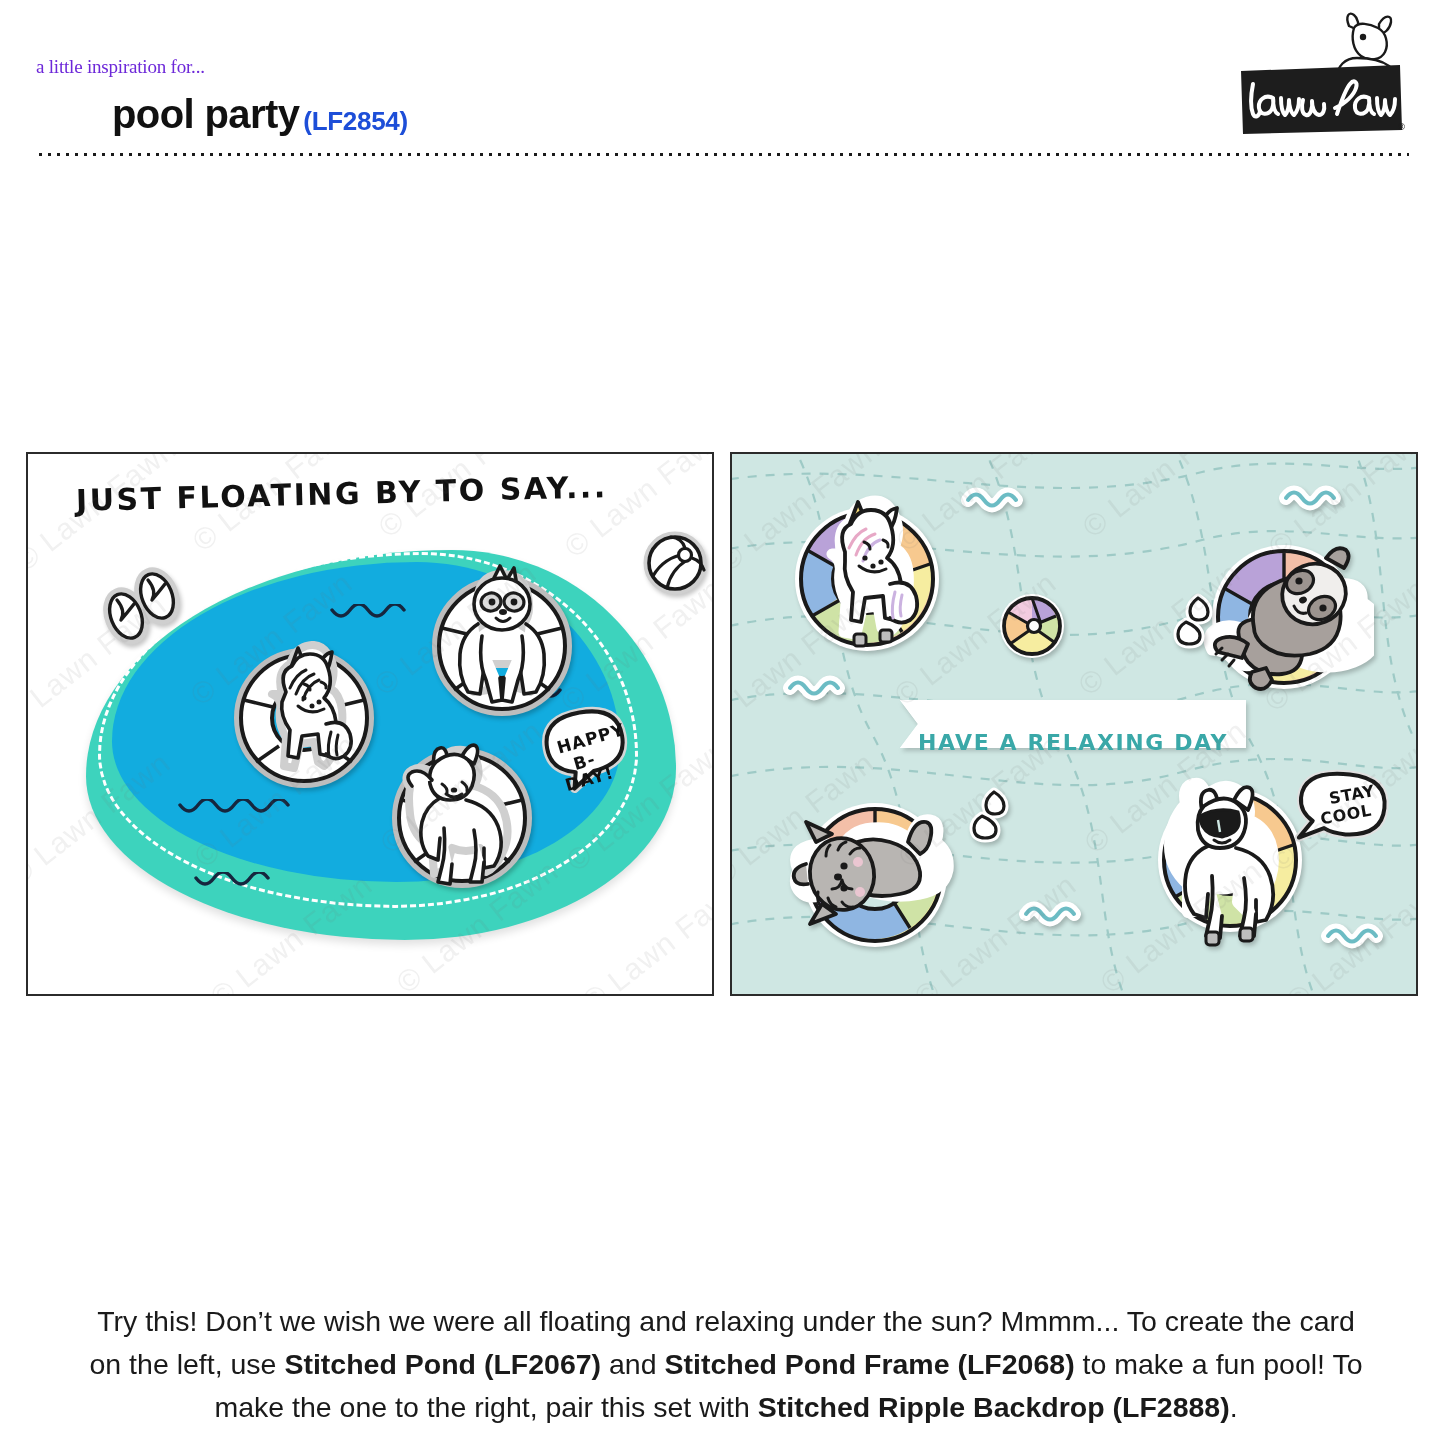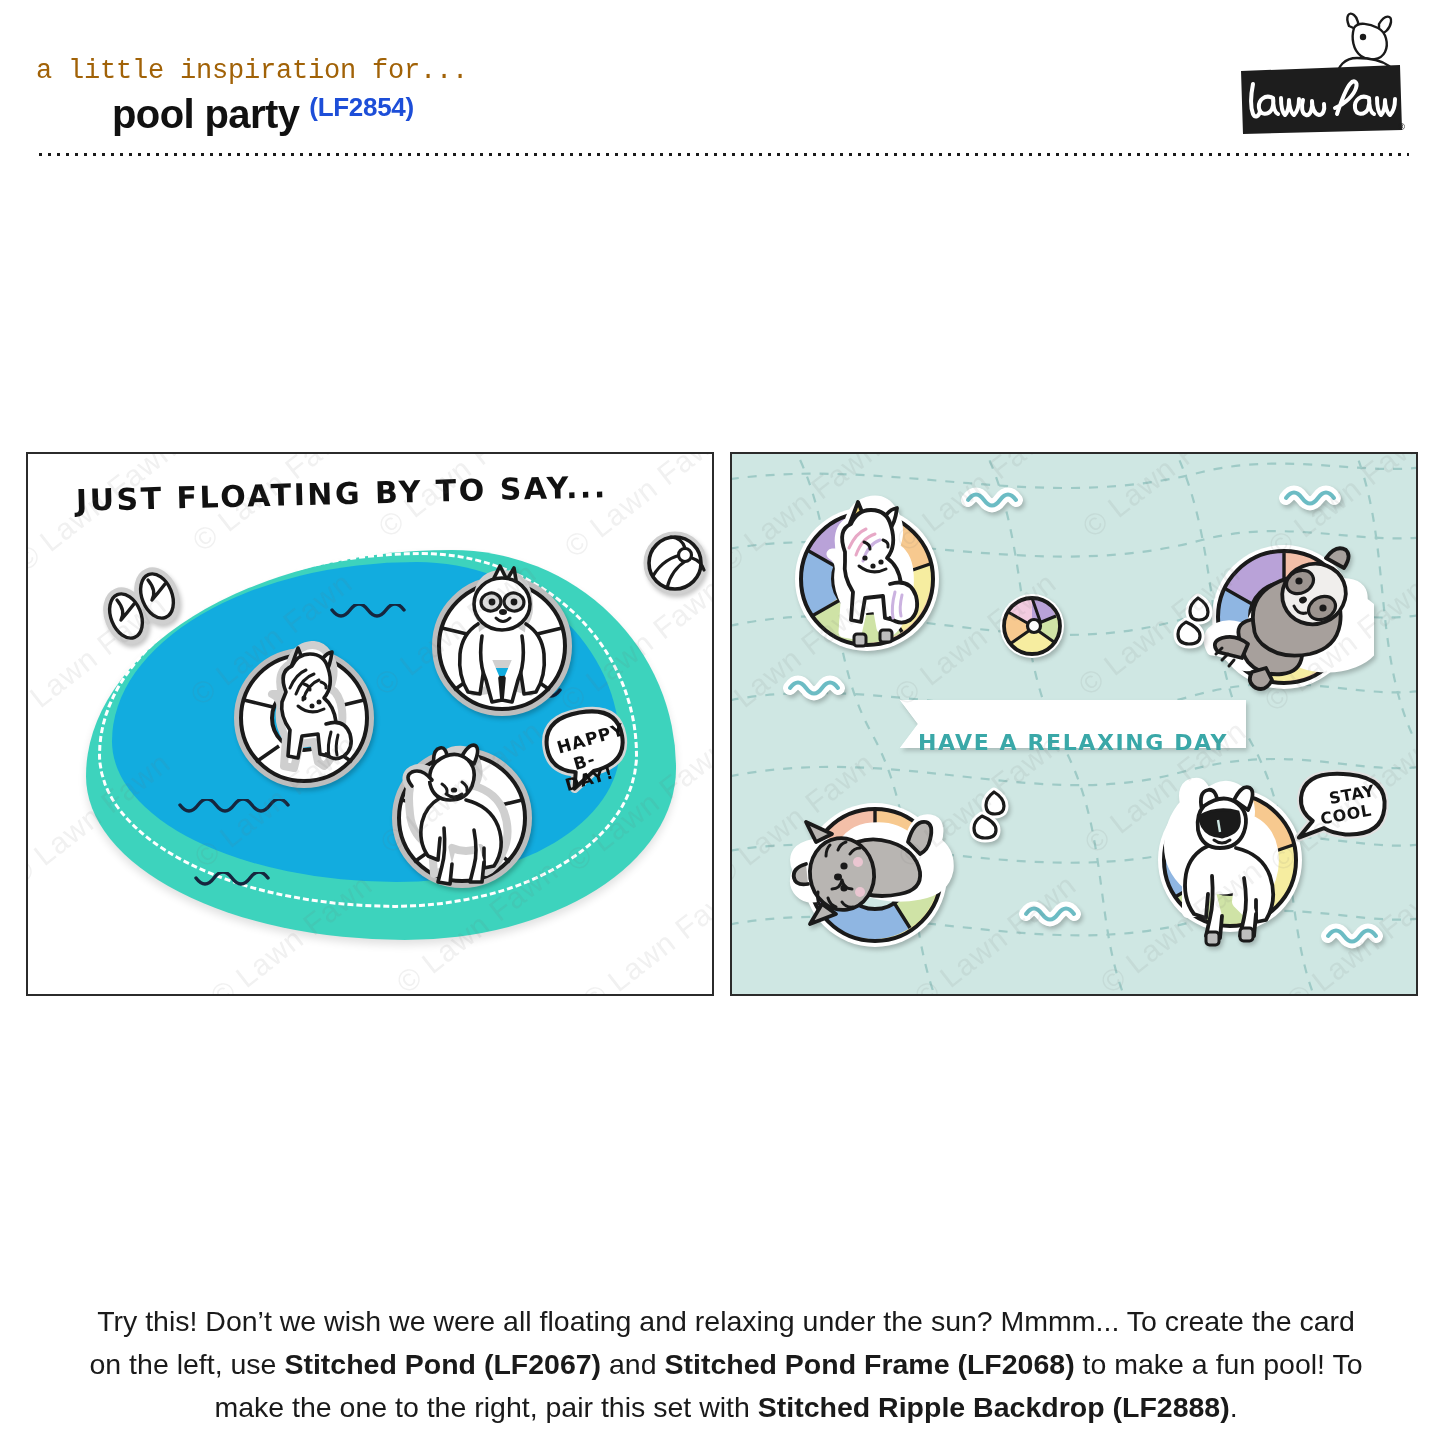--- a/index.html
+++ b/index.html
@@ -9,24 +9,24 @@
     font-family:"Liberation Sans", sans-serif;
     overflow:hidden;
     position:relative;
   }
   .page{position:absolute;inset:0;}
 
   
   .header{position:absolute;left:0;top:0;width:1445px;height:160px;}
   .hdr-sub{
     position:absolute;left:36px;top:56px;
-    font-size:27px;color:#a16207;letter-spacing:-0.2px;
-    font-family:Liberation Mono, monospace;
-  }
-  .hdr-title-wrap{position:absolute;left:112px;top:92px;display:flex;align-items:flex-start;gap:10px;}
+    font-size:19px;color:#6d28d9;letter-spacing:-0.2px;
+    font-family:Liberation Serif, serif;
+  }
+  .hdr-title-wrap{position:absolute;left:112px;top:92px;display:flex;align-items:flex-end;gap:4px;}
   .hdr-title{font-size:40px;font-weight:bold;color:#111;letter-spacing:-0.6px;}
   .hdr-code{font-size:26px;font-weight:bold;color:#1d4ed8;letter-spacing:-0.3px;}
   .dotrule{
     position:absolute;left:36px;top:152px;width:1373px;height:5px;
     background-image:radial-gradient(circle, #1a1a1a 1.6px, transparent 1.8px);
     background-size:9px 5px;background-repeat:repeat-x;
   }
 
   
   .logo{position:absolute;right:36px;top:8px;width:168px;height:132px;}

